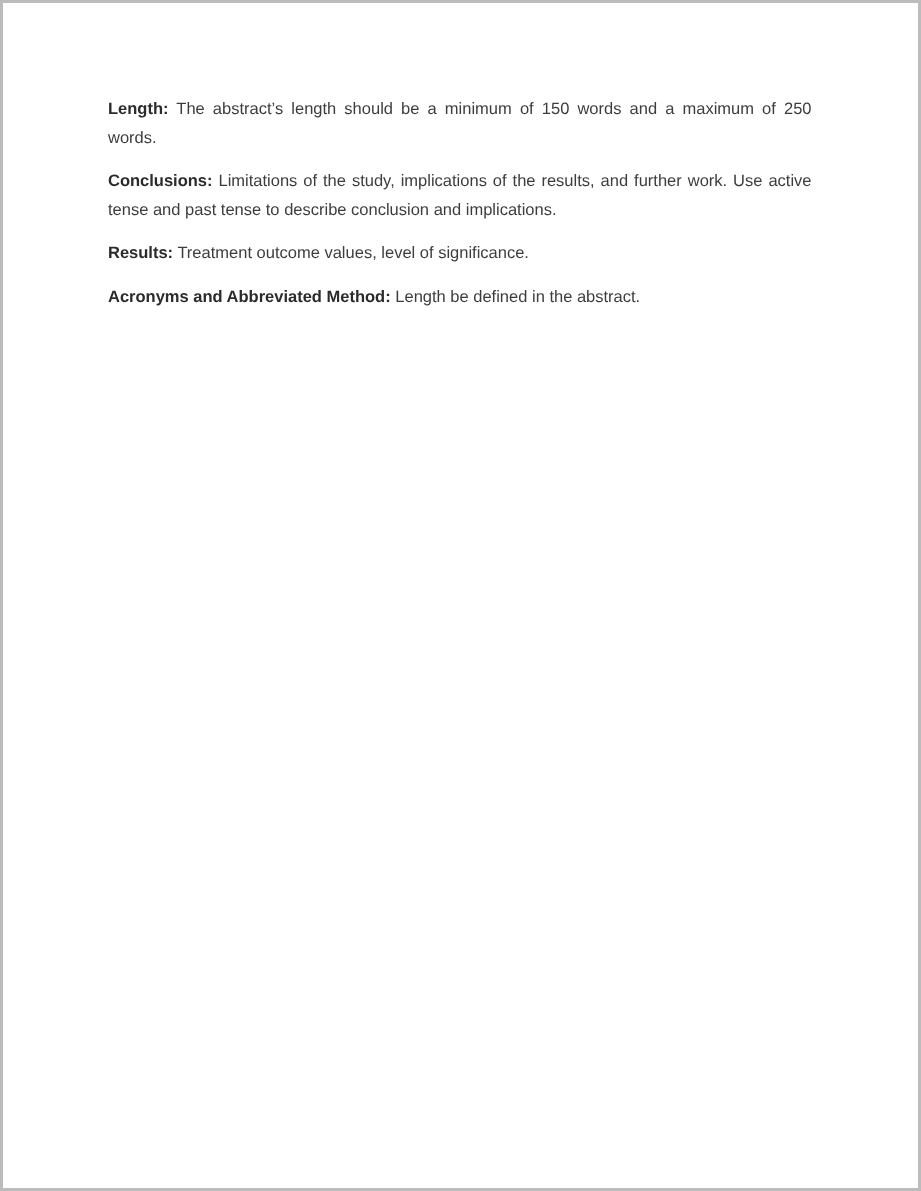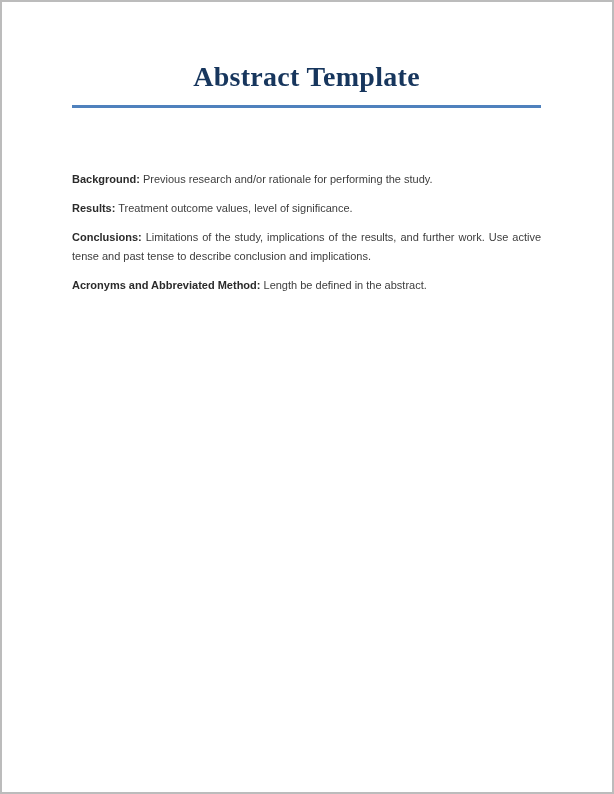--- a/index.html
+++ b/index.html
@@ -45,42 +45,39 @@
   .content p strong {
     font-weight: bold;
     color: #2b2b2b;
   }
 </style>
 </head>
 <body>
 
 <div class="page">
 
-  <div class="title-wrap">
-    <h1 class="doc-title">Abstract Template</h1>
-  </div>
 
   <div class="content">
 
-
     <p>
-      <strong>Background:</strong>
-      <span>Previous research and/or rationale for performing the study.</span>
+      <strong>Length:</strong>
+      <span>The abstract’s length should be a minimum of 150 words and a maximum of 250 words.</span>
     </p>
 
 
 
-    <p>
-      <strong>Results:</strong>
-      <span>Treatment outcome values, level of significance.</span>
-    </p>
 
     <p>
       <strong>Conclusions:</strong>
       <span>Limitations of the study, implications of the results, and further work. Use active tense and past tense to describe conclusion and implications.</span>
+    </p>
+
+    <p>
+      <strong>Results:</strong>
+      <span>Treatment outcome values, level of significance.</span>
     </p>
 
     <p>
       <strong>Acronyms and Abbreviated Method:</strong>
       <span>Length be defined in the abstract.</span>
     </p>
 
   </div>
 </div>
 

